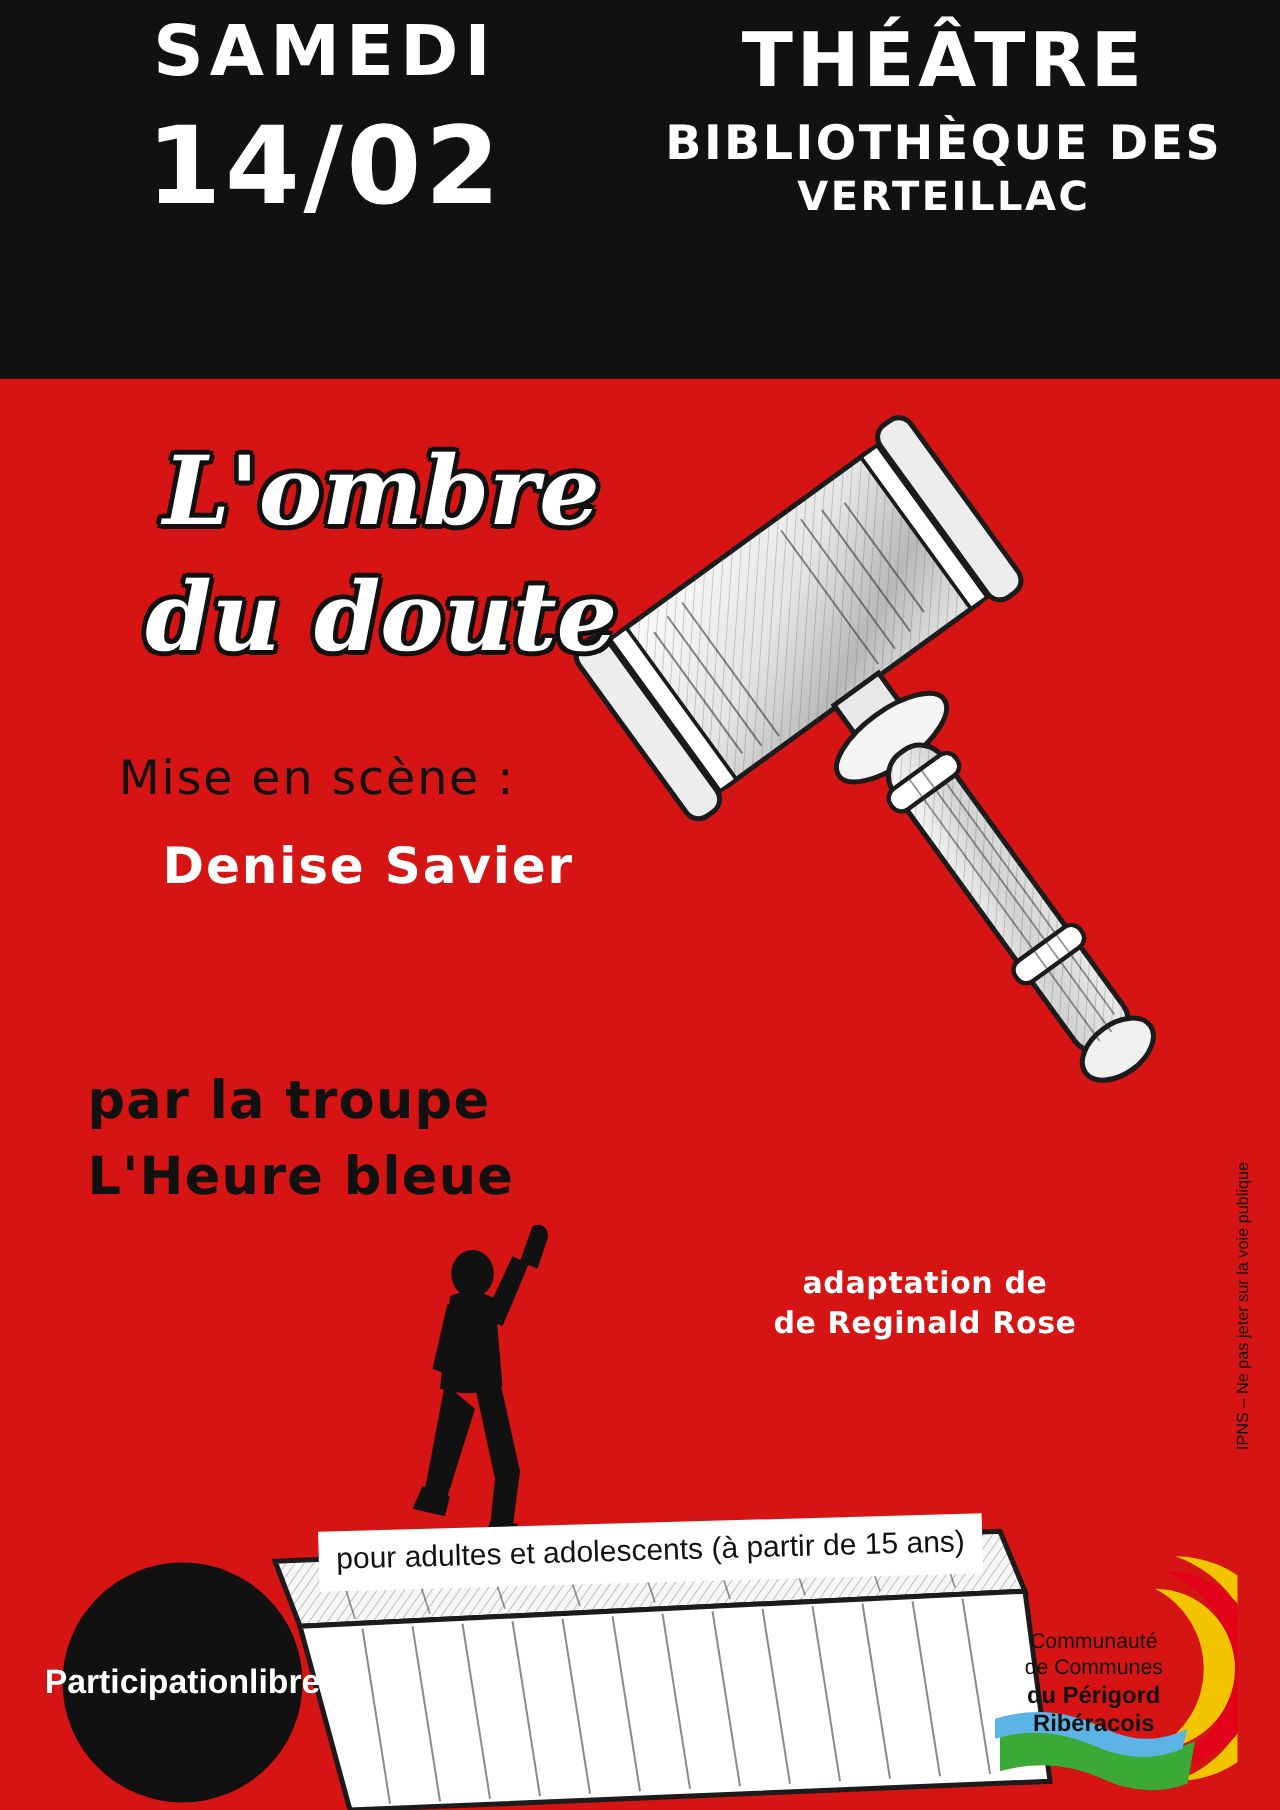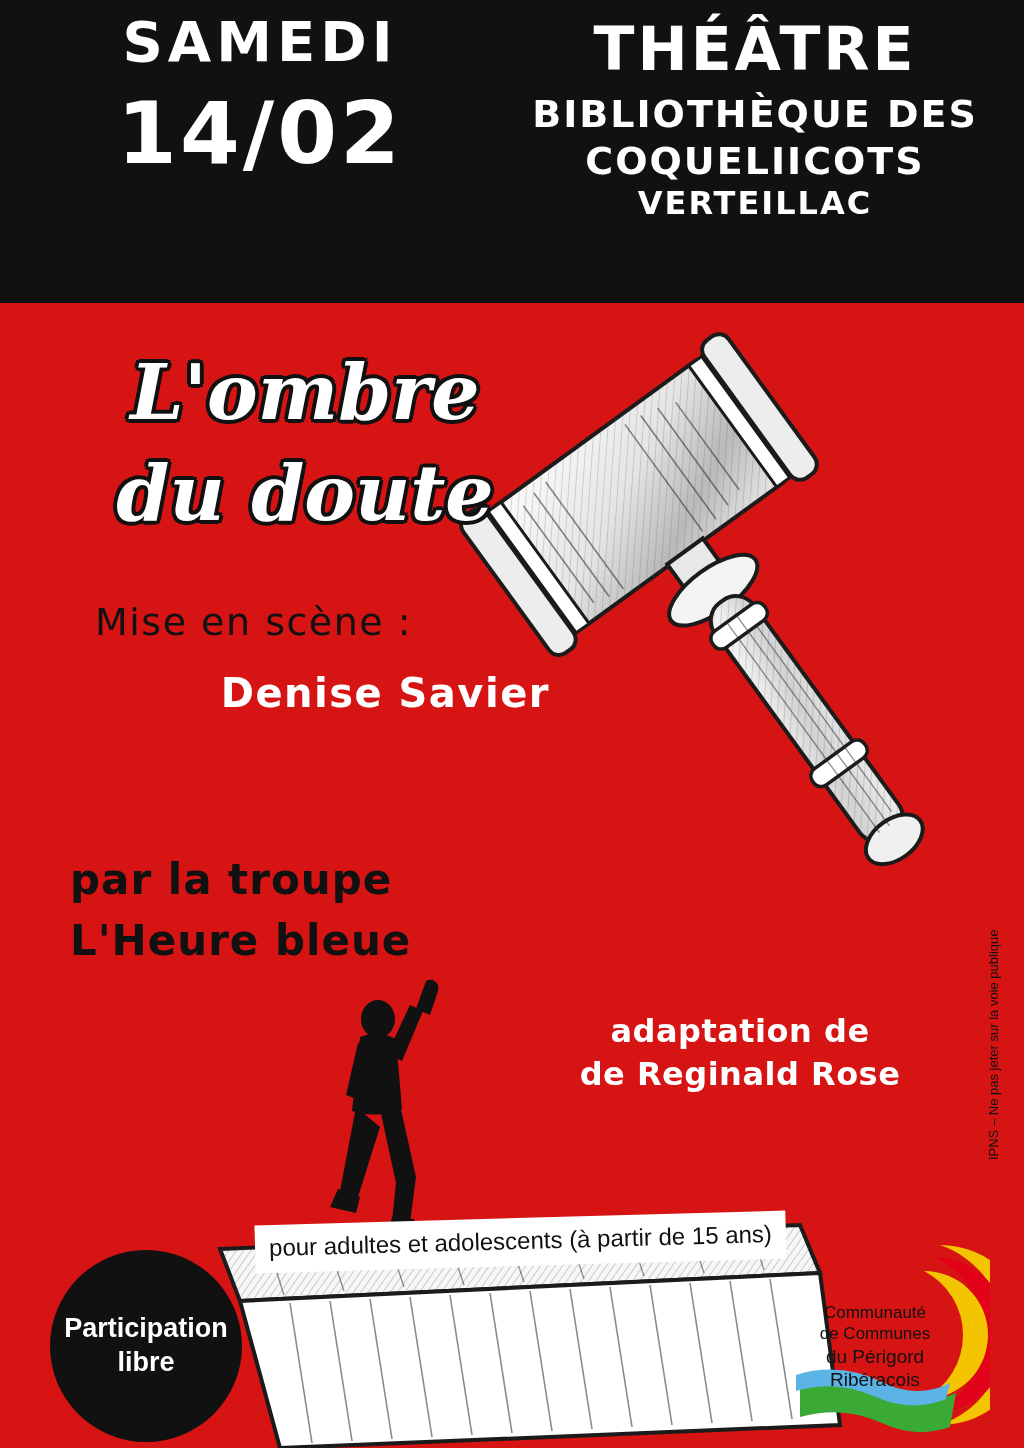--- a/index.html
+++ b/index.html
@@ -95,21 +95,20 @@
   }
   .mise-name {
     position: absolute;
     left: 130px;
     top: 670px;
     width: 420px;
     color: #ffffff;
     font-size: 40px;
     font-weight: bold;
     letter-spacing: 1.5px;
-    text-align: right;
   }
 
   .troupe {
     position: absolute;
     left: 70px;
     top: 850px;
     width: 430px;
     color: #111111;
     font-size: 42px;
     font-weight: bold;
@@ -117,21 +116,21 @@
     letter-spacing: 1px;
   }
   .troupe .r2 { margin-left: 0px; }
 
   .adaptation {
     position: absolute;
     left: 470px;
     top: 1010px;
     width: 540px;
     color: #ffffff;
-    font-size: 32px;
+    font-size: 24px;
     font-weight: bold;
     text-align: center;
     line-height: 1.35;
     letter-spacing: 0.5px;
   }
 
   
   .silhouette {
     position: absolute;
     left: 330px;
@@ -168,21 +167,21 @@
   .participation {
     position: absolute;
     left: 50px;
     top: 1250px;
     width: 192px;
     height: 192px;
     border-radius: 50%;
     background: #111111;
     color: #ffffff;
     display: flex;
-    flex-direction: column;
+    flex-direction: row;
     align-items: center;
     justify-content: center;
     text-align: center;
     font-size: 27px;
     font-weight: bold;
     line-height: 1.25;
     font-family: "Liberation Sans", sans-serif;
   }
 
   
@@ -197,21 +196,21 @@
     position: absolute;
     left: 795px;
     top: 1302px;
     width: 160px;
     color: #111111;
     font-family: "Liberation Sans", sans-serif;
     font-size: 17px;
     line-height: 1.25;
     text-align: center;
   }
-  .logo-text .lt-strong { font-weight: normal; font-size: 19px; }
+  .logo-text .lt-strong { font-weight: bold; font-size: 19px; }
 
   
   .legal {
     position: absolute;
     left: 986px;
     top: 1160px;
     width: 280px;
     color: #111111;
     font-family: "Liberation Sans", sans-serif;
     font-size: 13px;
@@ -228,21 +227,20 @@
   <div class="header-band"></div>
 
   <div class="header-date">
     <div class="l1">SAMEDI</div>
     <div class="l2">14/02</div>
   </div>
 
   <div class="header-venue">
     <div class="v1">THÉÂTRE</div>
     <div class="v2">BIBLIOTHÈQUE DES</div>
-    <div class="v3">COQUELIICOTS</div>
     <div class="v4">VERTEILLAC</div>
   </div>
 
   <div class="gavel-wrap">
     <svg width="600" height="620" viewBox="0 0 600 620" xmlns="http://www.w3.org/2000/svg">
       <defs>
         <linearGradient id="mg" x1="0" y1="0" x2="1" y2="1">
           <stop offset="0%" stop-color="#ffffff"></stop>
           <stop offset="45%" stop-color="#e4e4e4"></stop>
           <stop offset="70%" stop-color="#b9b9b9"></stop>

